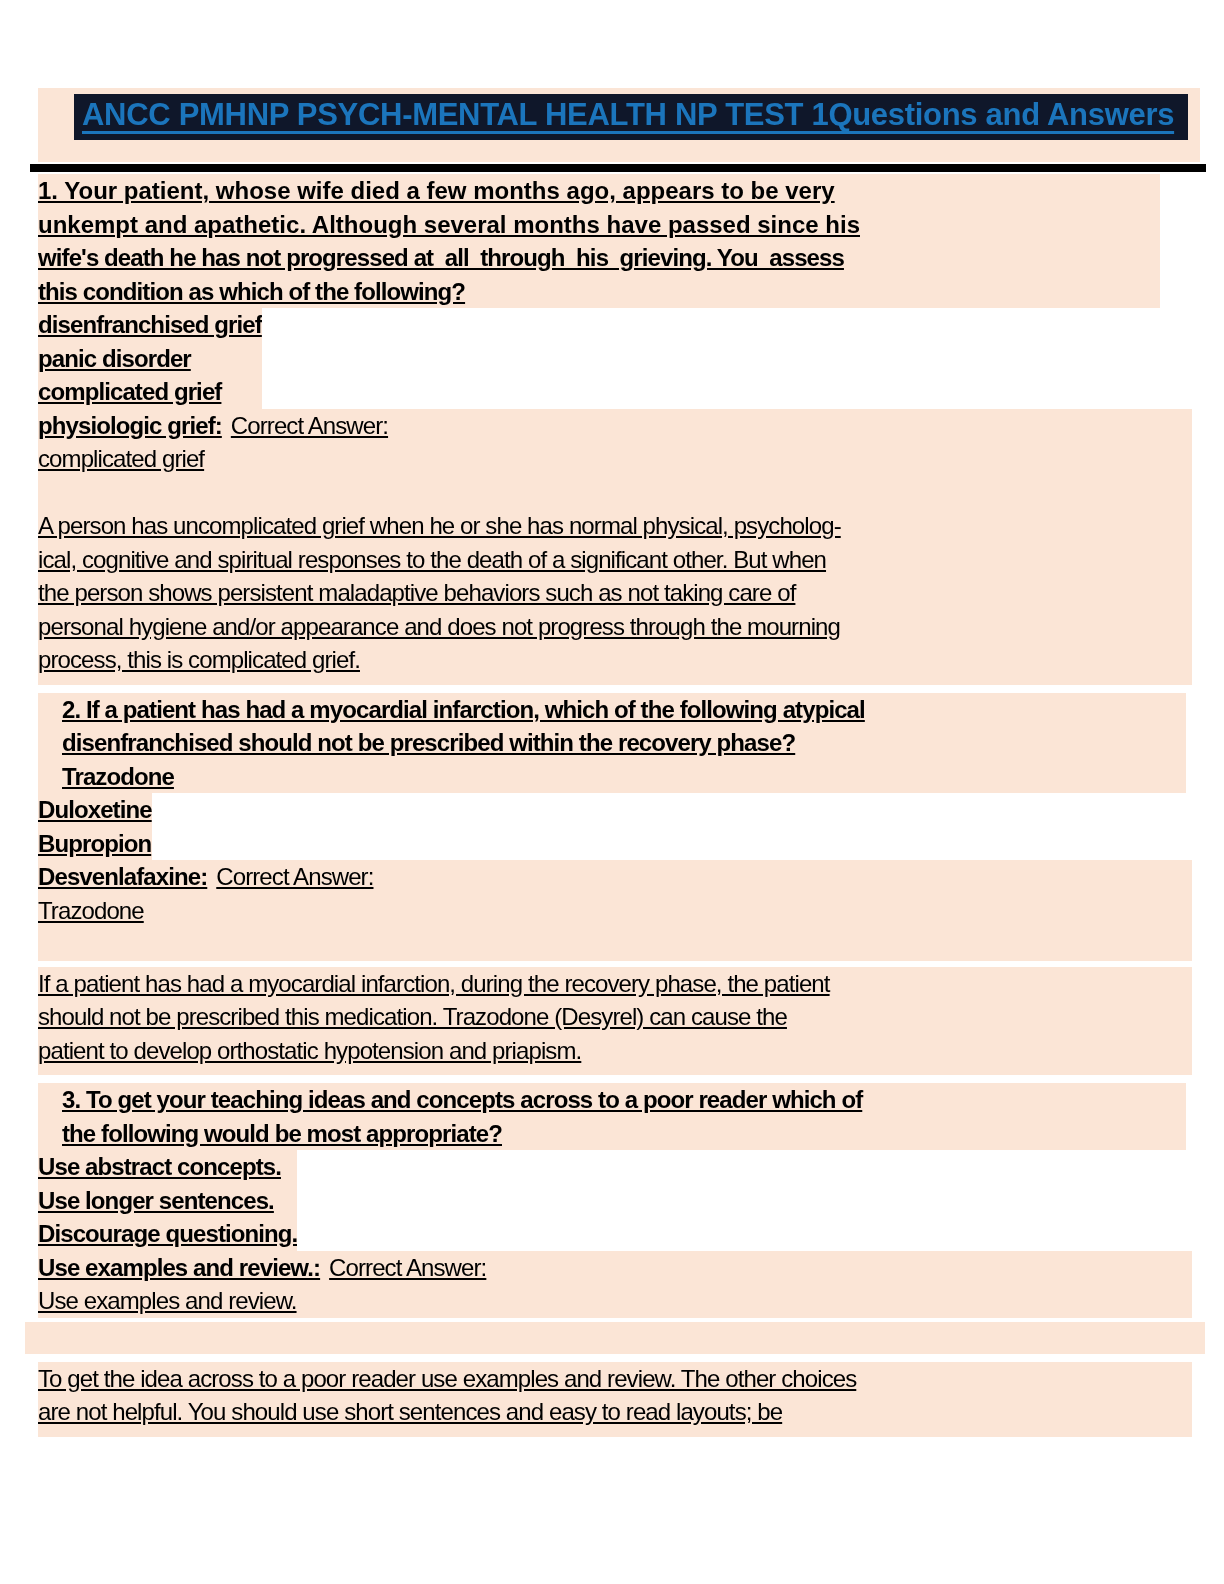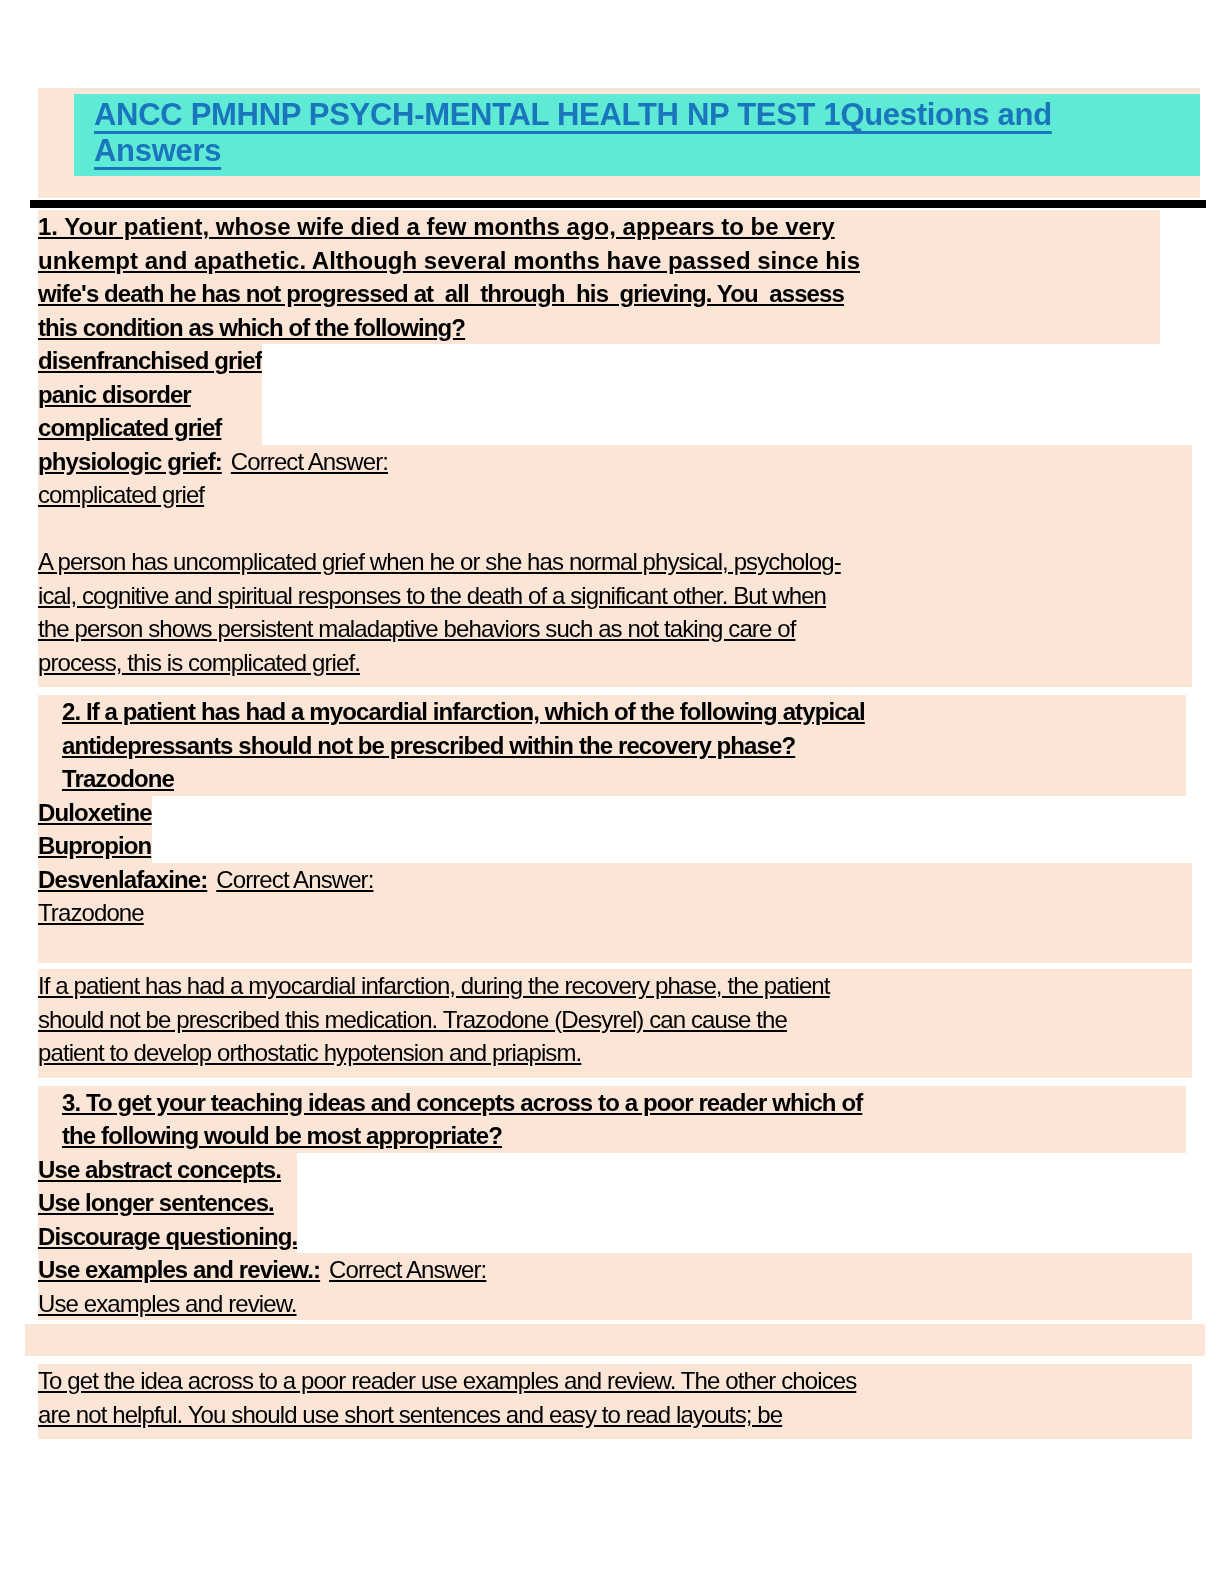--- a/index.html
+++ b/index.html
@@ -26,22 +26,22 @@
   .cond { letter-spacing: -0.9px; }
   .ca { margin-left: 9px; font-weight: normal; }
 
   .title-block {
     margin: 88px 0 0 38px;
     width: 1162px;
     padding: 6px 0 22px 36px;
   }
   .title-hl {
     display: inline-block;
-    background: #5eead4;
-    padding: 3px 14px 7px 20px;
+    background: #0f172a;
+    padding: 3px 14px 7px 8px;
   }
   .doc-title {
     color: #1b75bc;
     font-weight: bold;
     font-size: 31px;
     letter-spacing: -0.3px;
     text-decoration: underline;
     text-decoration-thickness: 3px;
     text-underline-offset: 6px;
   }
@@ -92,28 +92,29 @@
     <div class="line bold cond">panic disorder</div>
     <div class="line bold cond">complicated grief</div>
   </div>
   <div class="block full peach pad-bottom">
     <div class="line cond"><span class="bold">physiologic grief:</span><span class="ca">Correct Answer:</span></div>
     <div class="line cond">complicated grief</div>
     <div class="line"></div>
     <div class="line cond">A person has uncomplicated grief when he or she has normal physical, psycholog-</div>
     <div class="line cond">ical, cognitive and spiritual responses to the death of a significant other. But when</div>
     <div class="line cond">the person shows persistent maladaptive behaviors such as not taking care of</div>
+    <div class="line cond">personal hygiene and/or appearance and does not progress through the mourning</div>
     <div class="line cond">process, this is complicated grief.</div>
   </div>
 
   <div class="gap-8"></div>
 
   <div class="block q-question peach">
     <div class="line bold cond">2. If a patient has had a myocardial infarction, which of the following atypical</div>
-    <div class="line bold cond">antidepressants should not be prescribed within the recovery phase?</div>
+    <div class="line bold cond">disenfranchised should not be prescribed within the recovery phase?</div>
     <div class="line bold cond">Trazodone</div>
   </div>
   <div class="block options peach">
     <div class="line bold cond">Duloxetine</div>
     <div class="line bold cond">Bupropion</div>
   </div>
   <div class="block full peach">
     <div class="line cond"><span class="bold">Desvenlafaxine:</span><span class="ca">Correct Answer:</span></div>
     <div class="line cond">Trazodone</div>
     <div class="line"></div>

